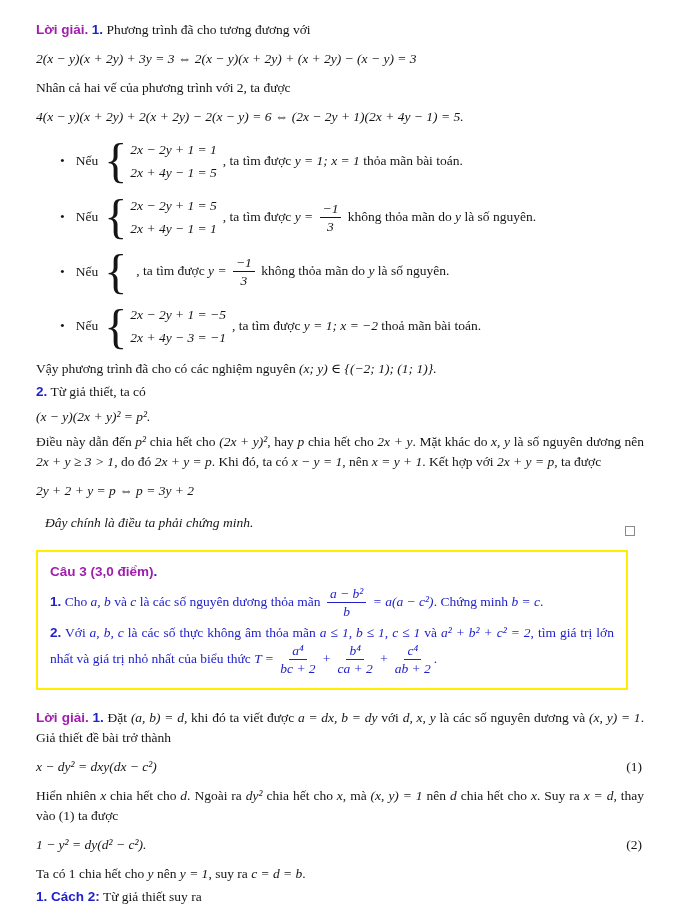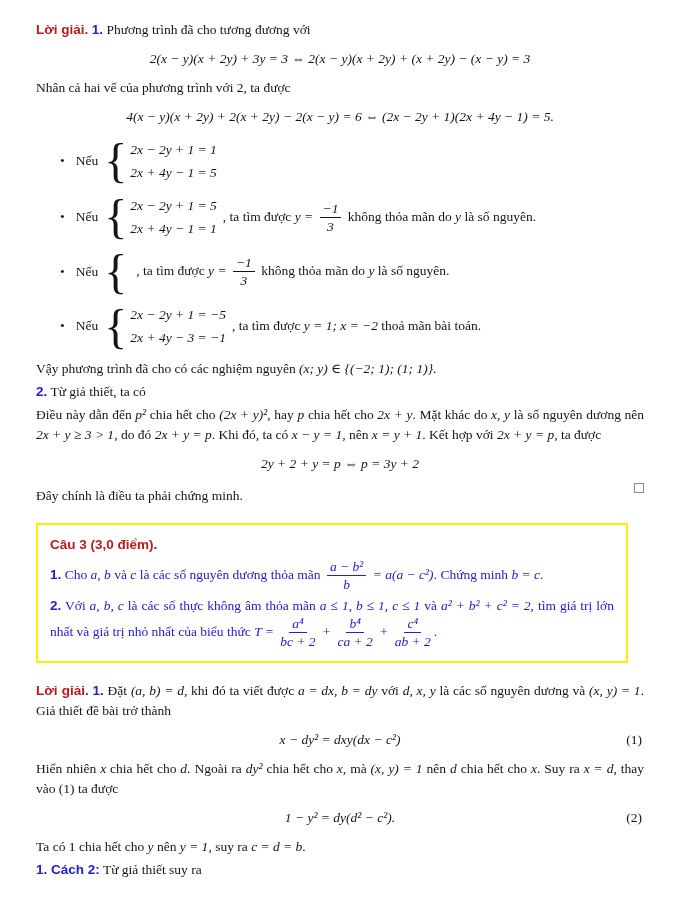--- a/index.html
+++ b/index.html
@@ -6,40 +6,40 @@
   html,body { background:#ffffff; }
   body {
     width:680px; height:916px; overflow:hidden;
     font-family:"Liberation Serif","DejaVu Serif","DejaVu Sans",serif;
     font-size:13.5px; color:#151515;
   }
   .page { padding:17px 36px 0 36px; }
   .para { line-height:20px; text-align:justify; margin:3px 0; }
   .m { font-style:italic; }
   .bold { font-family:"Liberation Sans","DejaVu Sans",sans-serif; font-weight:bold; font-style:normal; }
-  .red  { color:#b91c1c; }
+  .red  { color:#a21caf; }
   .blue { color:#2121cc; }
   
-  .disp { position:relative; display:flex; justify-content:center; align-items:center;
+  .disp { position:relative; display:flex; justify-content:flex-start; align-items:center;
           margin:8px 0; line-height:22px; }
   .eqnum { position:absolute; right:2px; top:50%; transform:translateY(-50%); font-style:normal; }
   
   .bullet { display:flex; align-items:center; margin:10px 0 10px 24px; line-height:20px; }
   .dot { margin-right:11px; }
   .cases { display:inline-flex; align-items:center; margin:0 6px 0 6px; }
   .brace { font-size:48px; line-height:0.9; font-weight:400; margin-right:3px;
            font-family:"Liberation Serif",serif; transform:scaleY(1.02); }
   .cases-lines { display:flex; flex-direction:column; line-height:23px;align-items:flex-end; }
   
   .frac { display:inline-flex; flex-direction:column; align-items:center;
           vertical-align:middle; margin:0 3px; line-height:15px; text-align:center; }
   .frac .fn { border-bottom:1px solid currentColor; padding:0 3px 1px 3px; }
   .frac .fd { padding-top:1px; }
   
-  .qed-row { display:flex; justify-content:space-between; align-items:flex-start; margin:6px 0; }
+  .qed-row { display:flex; justify-content:space-between; align-items:flex-end; margin:6px 9px;font-style:italic; }
   .qed { width:10px; height:10px; border:1.5px solid #8a8a8a; display:inline-block; }
   
   .qbox { border:2.5px solid #ffee00; padding:6px 12px 8px 12px; margin:14px 16px 18px 0; color:#2121cc; }
   .qbox .para { margin:4px 0; }
 </style>
 </head>
 <body>
 
 <div class="page">
 
@@ -58,20 +58,21 @@
   <div class="bullet">
     <span class="dot">•</span>
     <span>Nếu</span>
     <span class="cases">
       <span class="brace">{</span>
       <span class="cases-lines">
         <span class="m">2x − 2y + 1 = 1</span>
         <span class="m">2x + 4y − 1 = 5</span>
       </span>
     </span>
+    <span class="tail"><span>, ta tìm được </span><span class="m">y = 1; x = 1</span><span> thỏa mãn bài toán.</span></span>
   </div>
 
   <div class="bullet">
     <span class="dot">•</span>
     <span>Nếu</span>
     <span class="cases">
       <span class="brace">{</span>
       <span class="cases-lines">
         <span class="m">2x − 2y + 1 = 5</span>
         <span class="m">2x + 4y − 1 = 1</span>
@@ -105,20 +106,23 @@
         <span class="m">2x + 4y − 3 = −1</span>
       </span>
     </span>
     <span class="tail"><span>, ta tìm được </span><span class="m">y = 1; x = −2</span><span> thoả mãn bài toán.</span></span>
   </div>
 
   <p class="para"><span>Vậy phương trình đã cho có các nghiệm nguyên </span><span class="m">(x; y) ∈ {(−2; 1); (1; 1)}</span><span>.</span></p>
 
   <p class="para" style=""><span class="bold blue">2.</span><span> Từ giả thiết, ta có</span></p>
 
+  <div class="disp" style="margin:4px 0">
+      <span class="m">(x − y)(2x + y)² = p².</span>
+    </div>
 
   <p class="para"><span>Điều này dẫn đến </span><span class="m">p²</span><span> chia hết cho </span><span class="m">(2x + y)²</span><span>, hay </span><span class="m">p</span><span> chia hết cho </span><span class="m">2x + y</span><span>. Mặt khác do </span><span class="m">x, y</span><span> là số nguyên dương nên </span><span class="m">2x + y ≥ 3 &gt; 1</span><span>, do đó </span><span class="m">2x + y = p</span><span>. Khi đó, ta có </span><span class="m">x − y = 1</span><span>, nên </span><span class="m">x = y + 1</span><span>. Kết hợp với </span><span class="m">2x + y = p</span><span>, ta được</span></p>
 
   <div class="disp">
       <span class="m">2y + 2 + y = p ⇔ p = 3y + 2</span>
     </div>
 
   <div class="qed-row">
     <p class="para"><span>Đây chính là điều ta phải chứng minh.</span></p>
     <span class="qed"></span>

